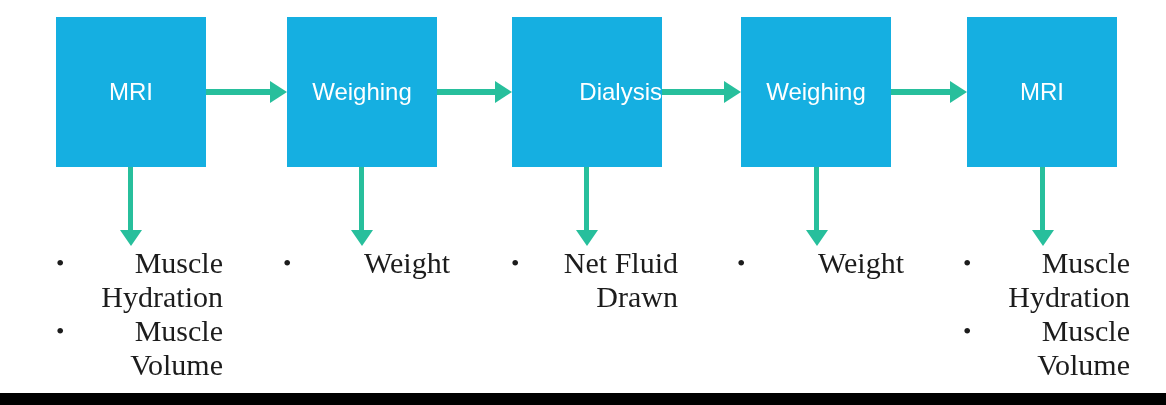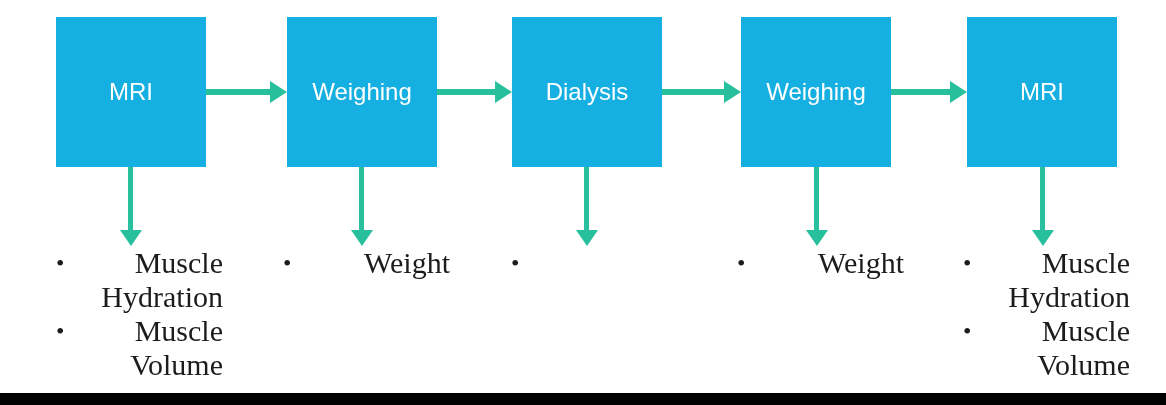--- a/index.html
+++ b/index.html
@@ -28,21 +28,21 @@
     align-items: center;
     justify-content: center;
   }
   .box-label {
     color: var(--box-text, #ffffff);
     font-size: 24px;
     font-family: "Liberation Sans", sans-serif;
   }
   .b1 { left: 56px; }
   .b2 { left: 287px; }
-  .b3 { left: 512px; }
+  .b3 { left: 512px; justify-content: flex-end; }
   .b4 { left: 741px; }
   .b5 { left: 967px; }
 
   
   .hline {
     position: absolute;
     top: 89px;
     height: 6px;
     background: var(--arrow, #27BF9C);
   }
@@ -193,20 +193,21 @@
   <div class="outlist l2">
     <div class="item">
       <span class="bullet">•</span>
       <span class="itext">Weight</span>
     </div>
   </div>
 
   <div class="outlist l3">
     <div class="item">
       <span class="bullet">•</span>
+      <span class="itext">Net Fluid Drawn</span>
     </div>
   </div>
 
   <div class="outlist l4">
     <div class="item">
       <span class="bullet">•</span>
       <span class="itext">Weight</span>
     </div>
   </div>
 

